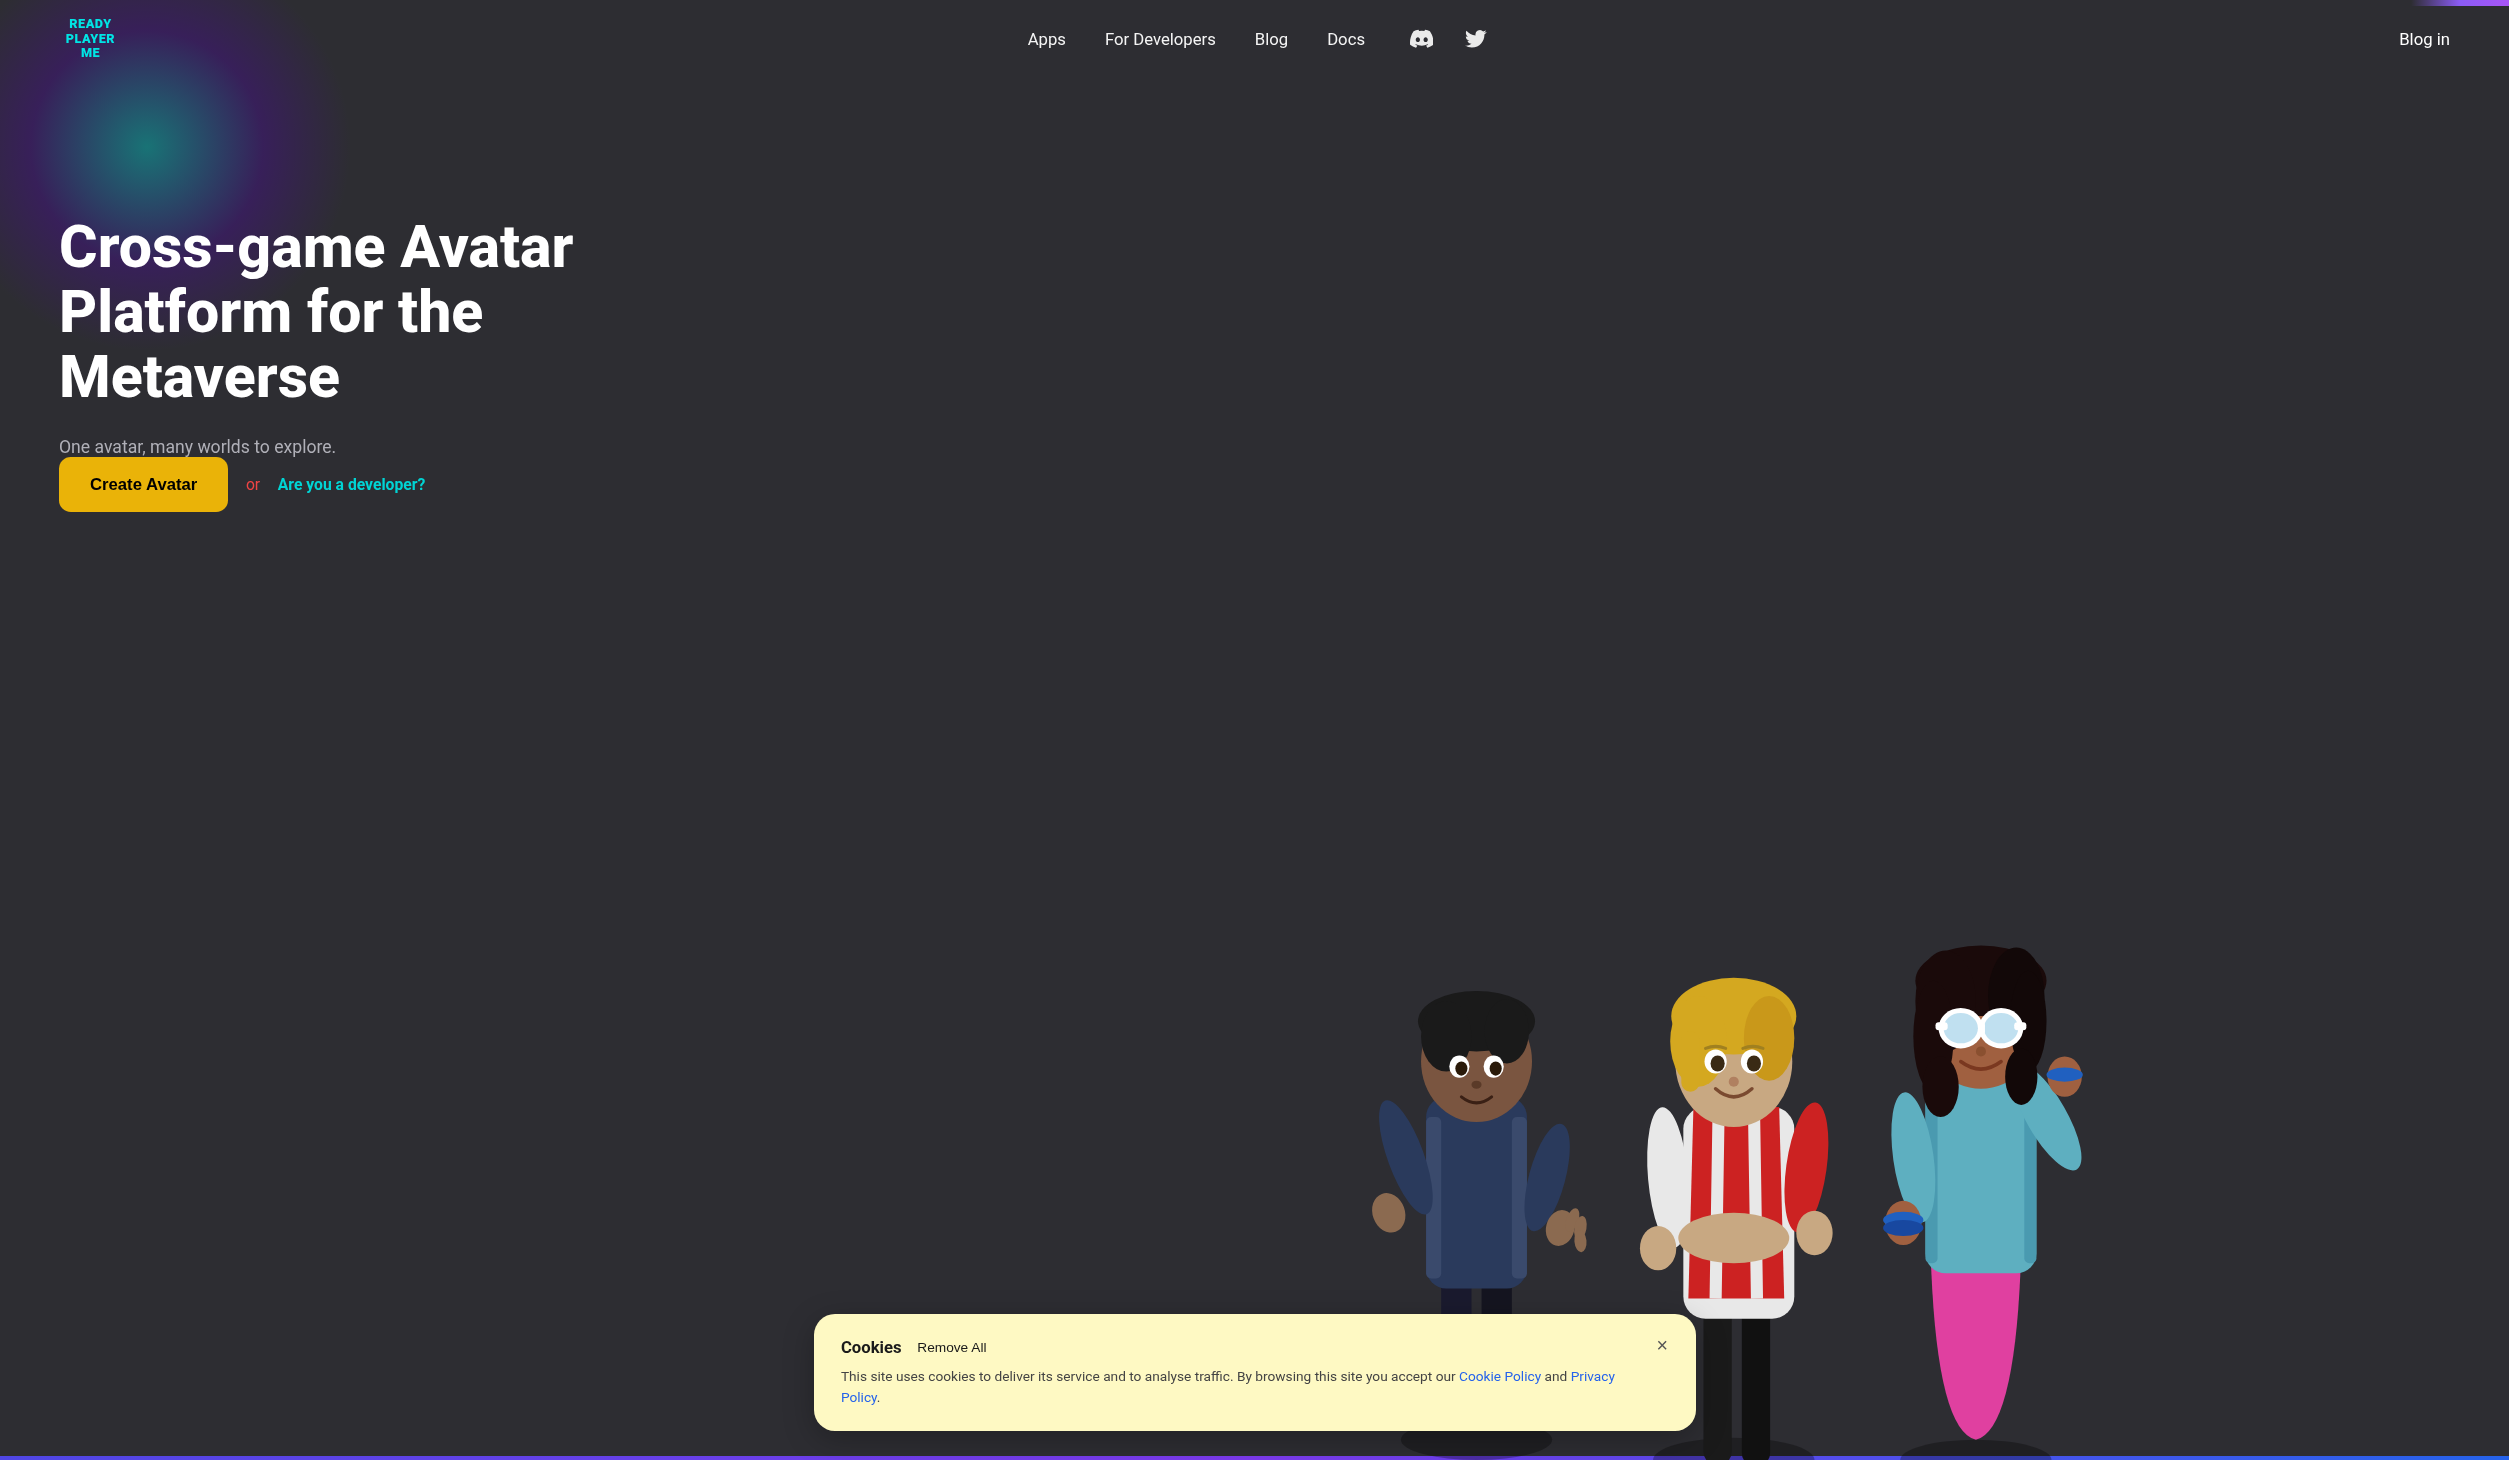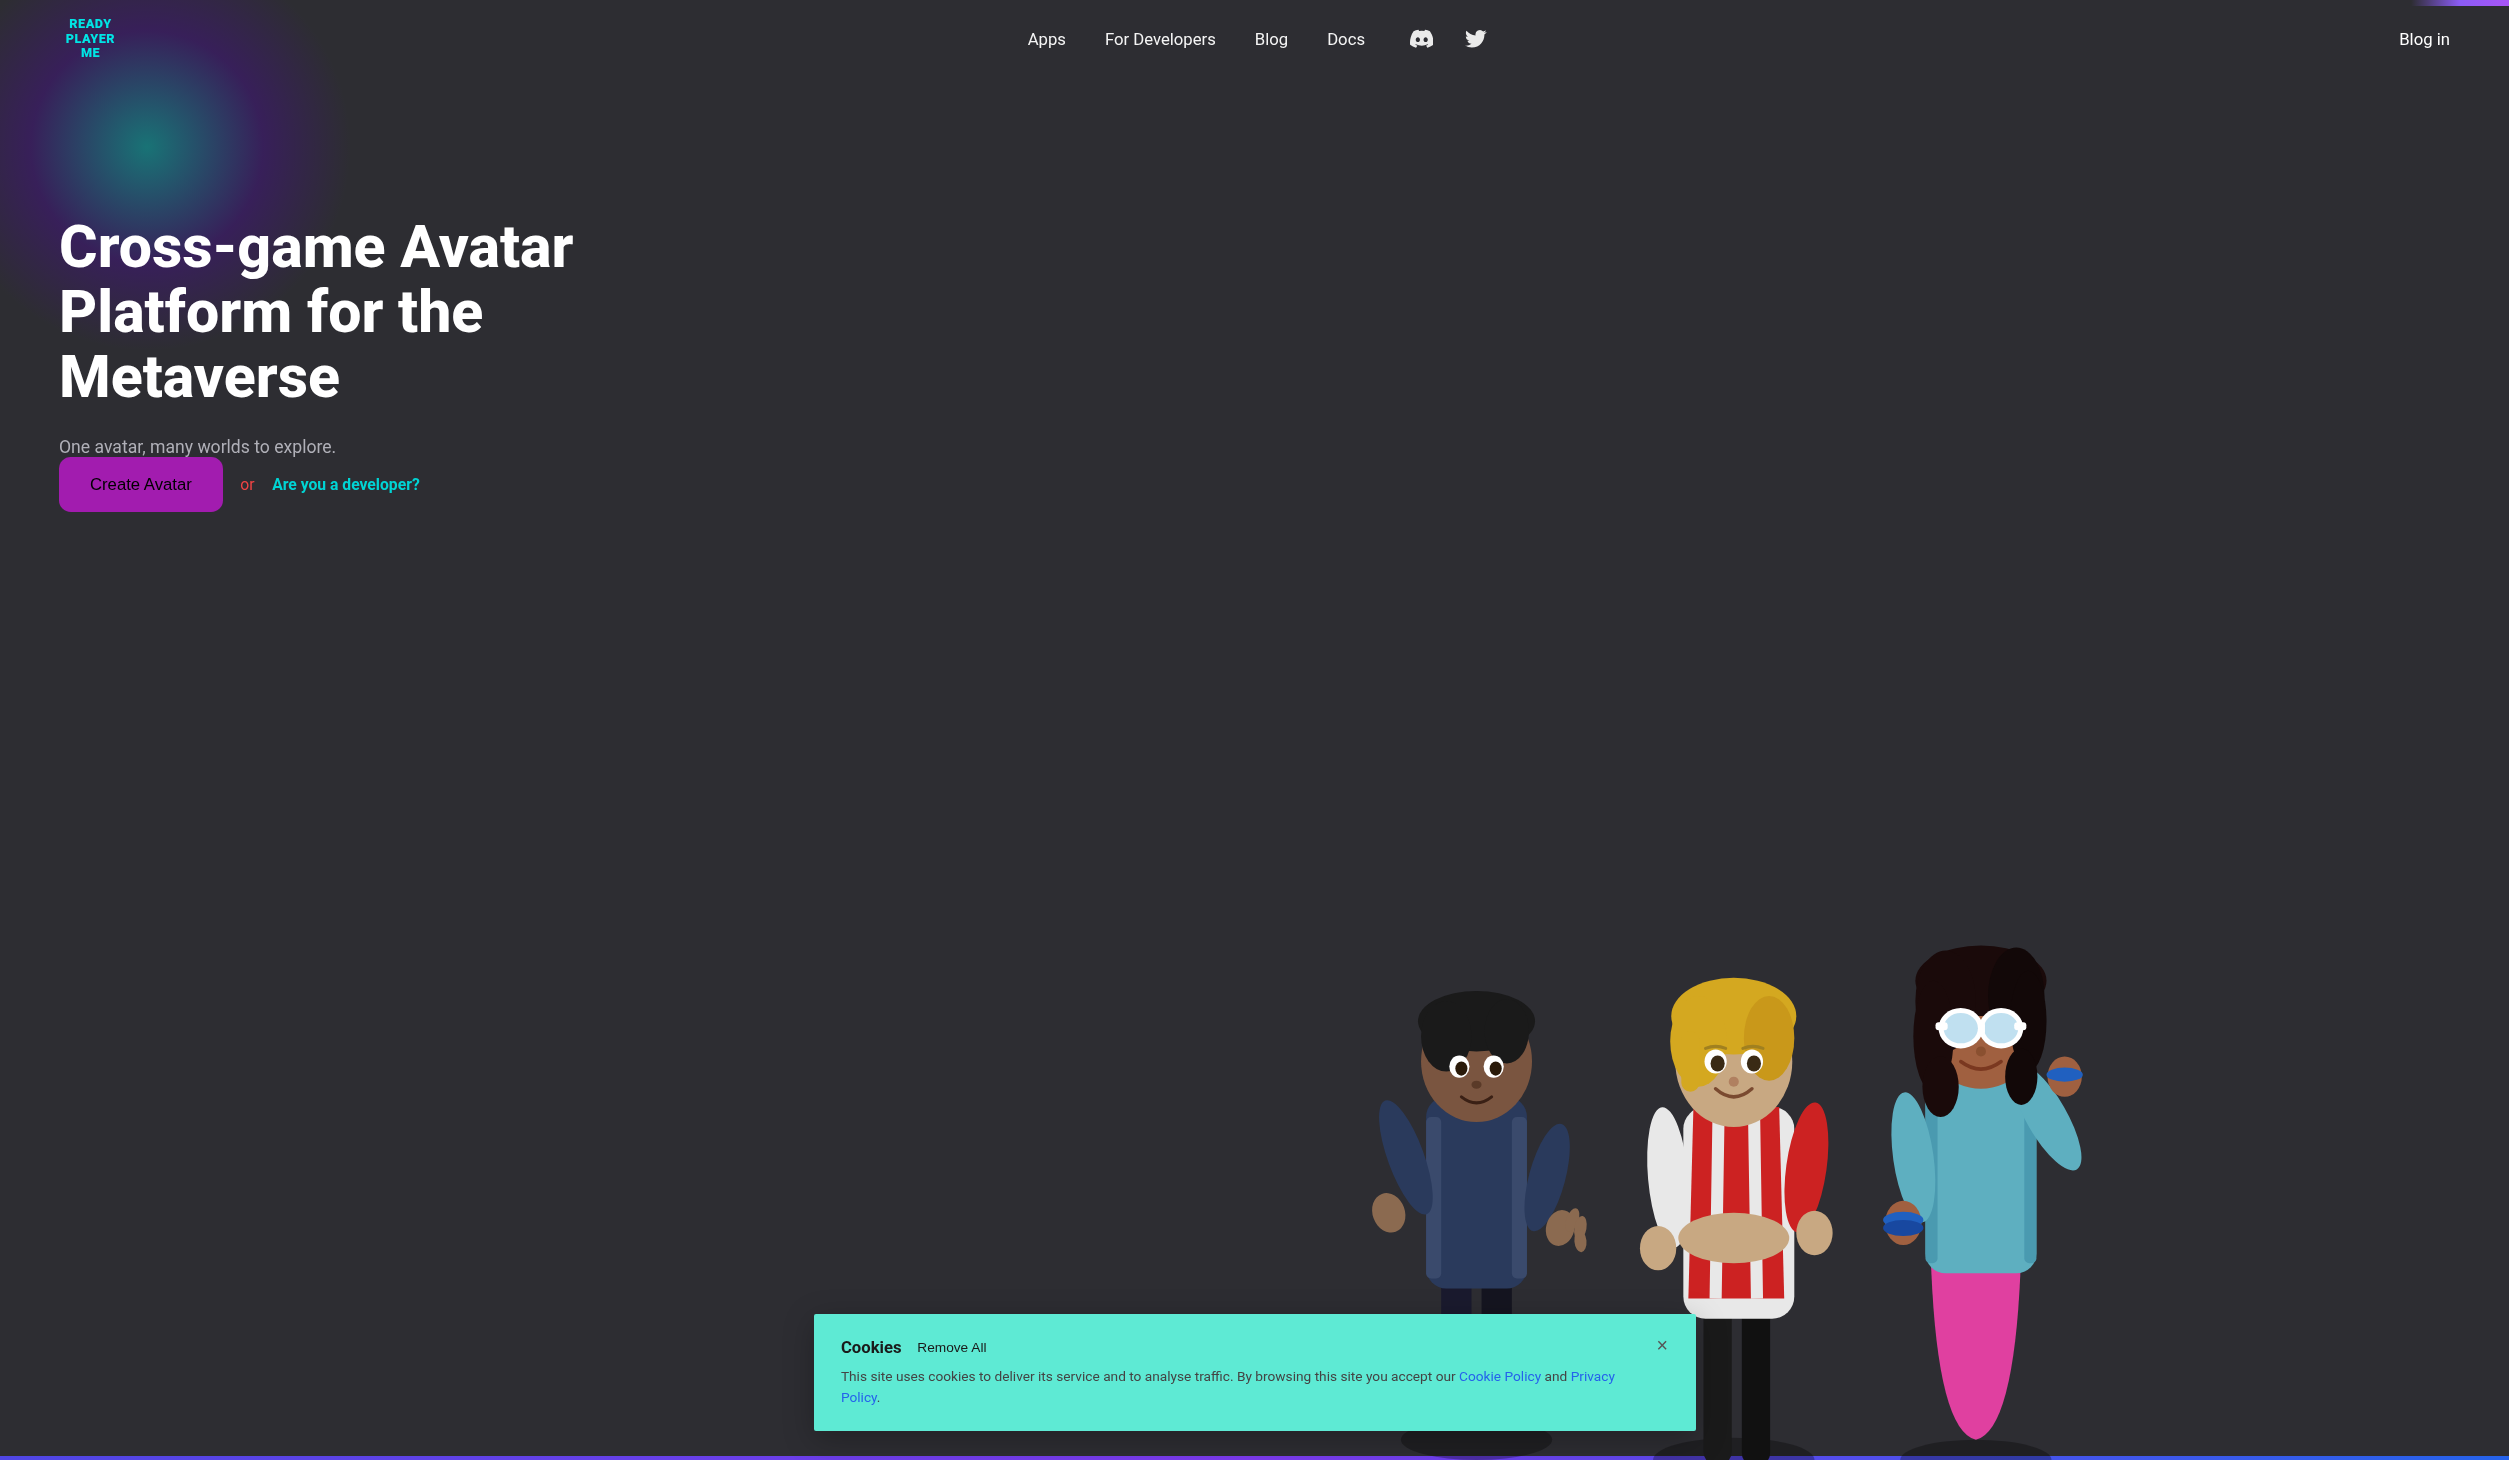--- a/index.html
+++ b/index.html
@@ -170,27 +170,27 @@
       font-weight: 400;
     }
 
     .hero-actions {
       display: flex;
       align-items: center;
       gap: 17.6px;
     }
 
     .create-avatar-btn {
-      background: #a21caf;
+      background: #eab308;
       color: #000000;
       border: none;
       border-radius: 11.8px;
       padding: 17.6px 31px;
       font-size: 16.7px;
-      font-weight: 400;
+      font-weight: 700;
       cursor: pointer;
     }
 
     .or-text {
       font-size: 15.7px;
       color: #ef4444;
     }
 
     .developer-link {
       font-size: 15.7px;
@@ -222,23 +222,23 @@
       align-items: flex-end;
       justify-content: center;
     }
 
     
     .cookie-banner {
       position: fixed;
       bottom: 29px;
       left: 50%;
       transform: translateX(-50%);
-      background: #5eead4;
+      background: #fef9c3;
       color: #1a1a1a;
-      border-radius: 2px;
+      border-radius: 21px;
       padding: 23.5px 59px 23.5px 27.4px;
       max-width: 882px;
       width: 90%;
       z-index: 1000;
       box-shadow: 0 7.8px 31px rgba(0,0,0,0.25);
     }
 
     .cookie-header {
       display: flex;
       align-items: center;

